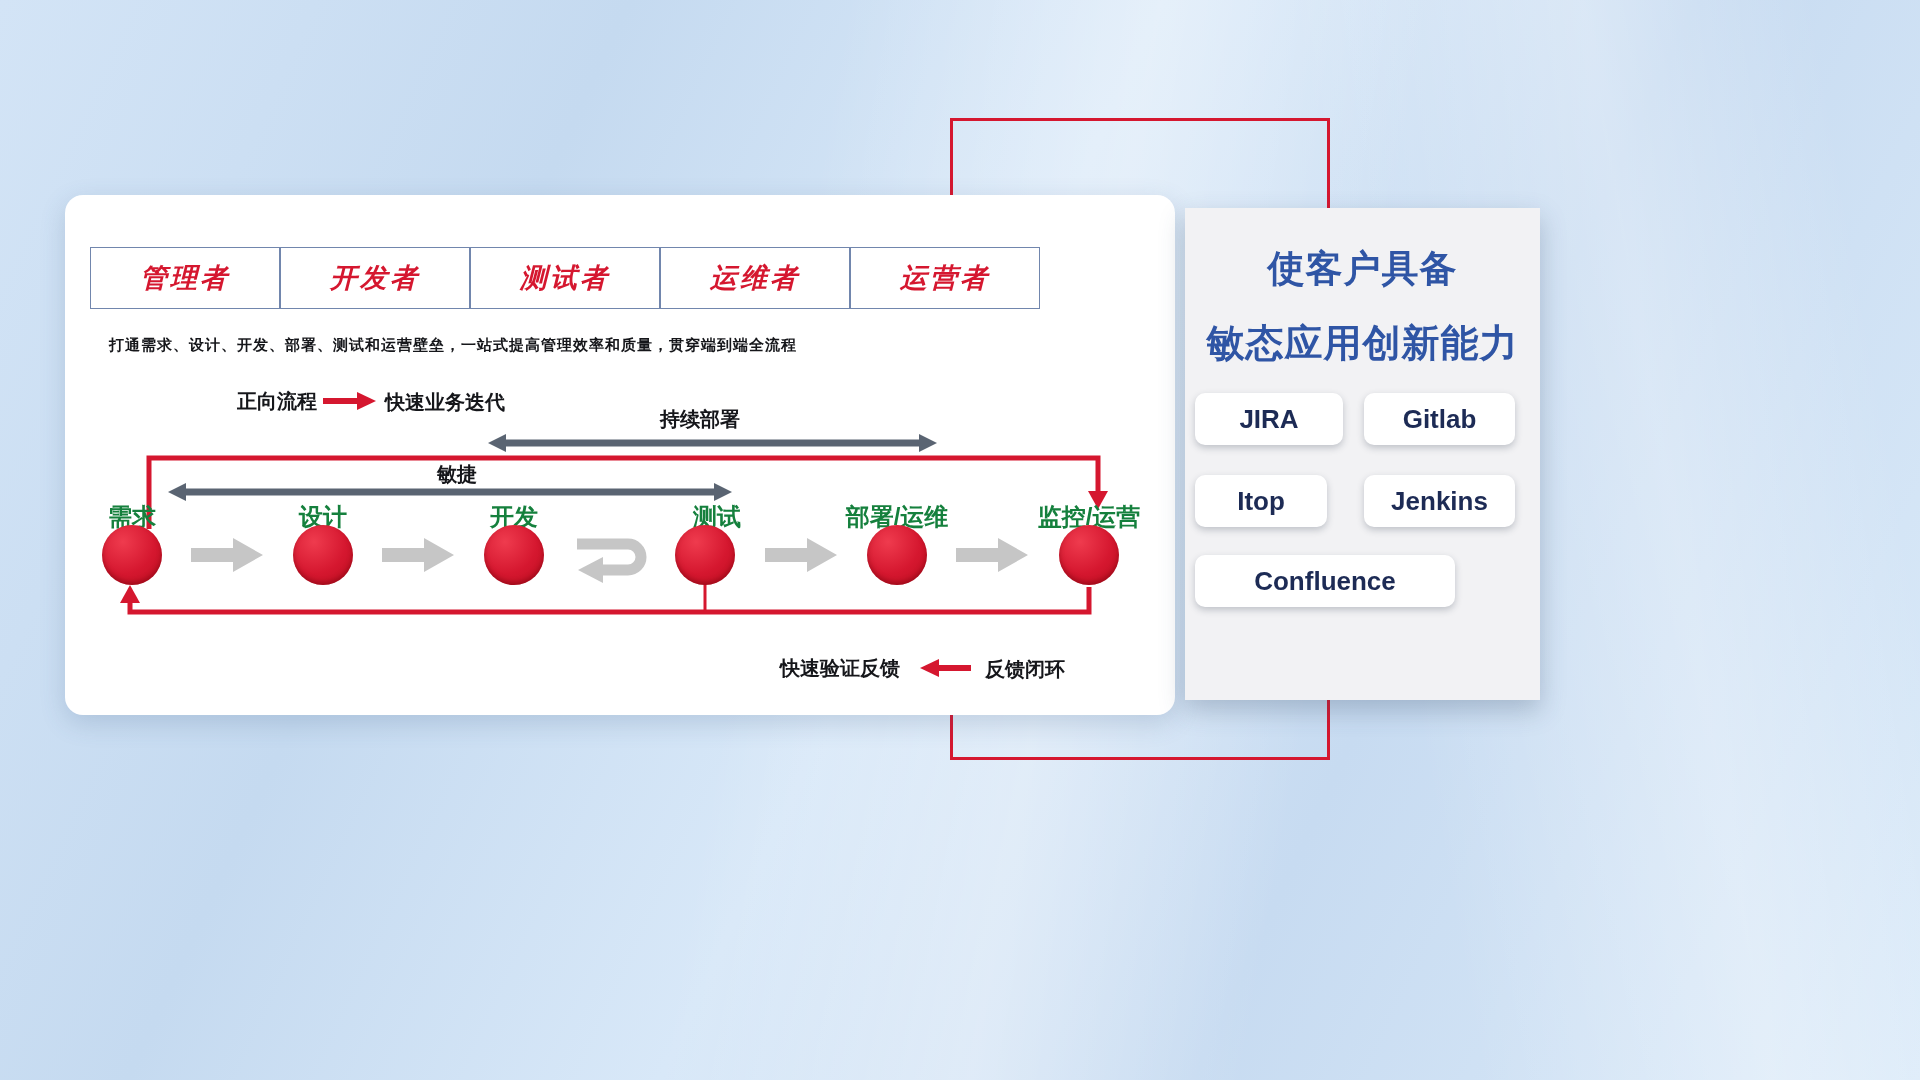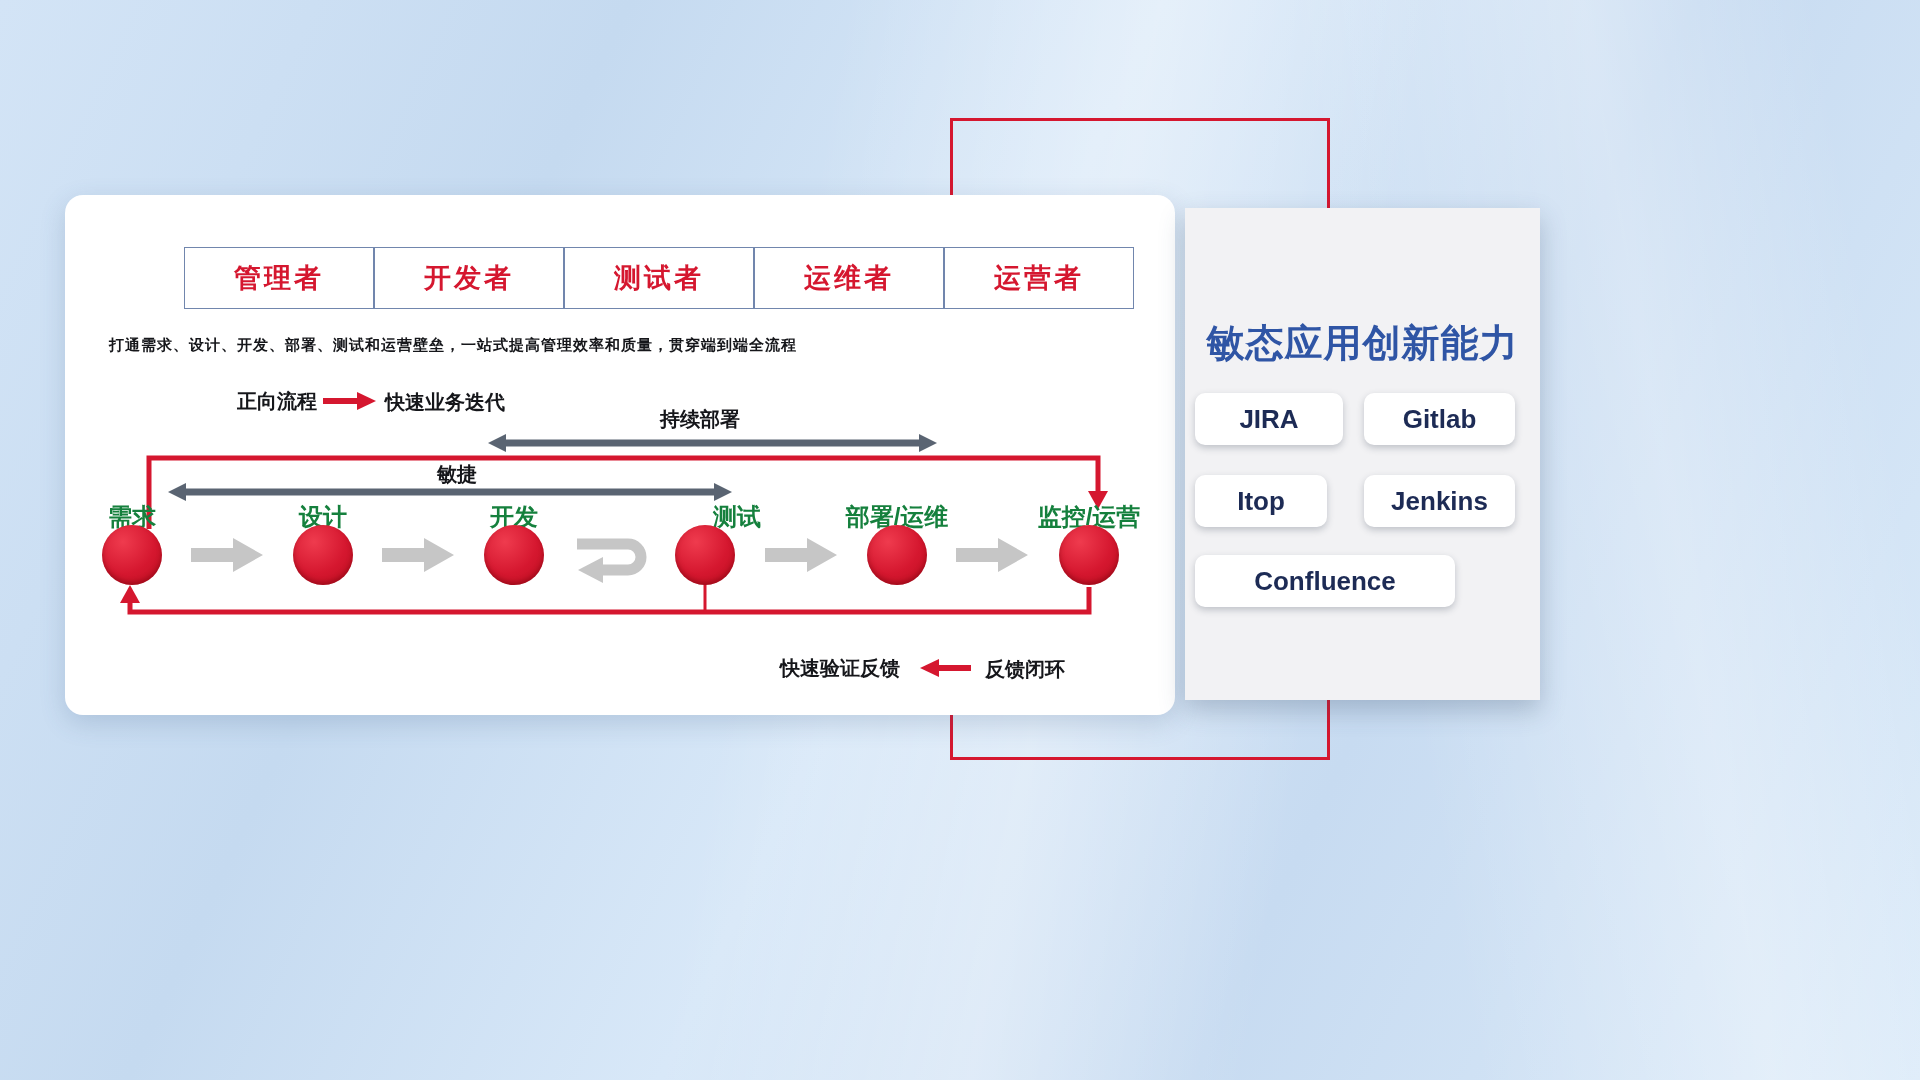--- a/index.html
+++ b/index.html
@@ -13,21 +13,21 @@
 
   
   .red-frame { position:absolute; left:950px; top:118px; width:380px; height:642px;
     border:3px solid #d5172f; z-index:1; }
 
   
   .card { position:absolute; left:65px; top:195px; width:1110px; height:520px;
     background:#ffffff; border-radius:18px; box-shadow:0 8px 26px rgba(60,90,130,.20); z-index:2; }
 
   .roles { position:absolute; left:25px; top:52px; width:1044px;
-    display:flex; justify-content:flex-end; }
+    display:flex; justify-content:flex-start;font-style:italic; }
   .role-box { width:190px; height:62px; border:1px solid #7186ad; background:#fff;
     display:flex; align-items:center; justify-content:center;
     color:#d5172f; font-size:27px; font-weight:bold; letter-spacing:3px; }
 
   .subtitle { position:absolute; left:44px; top:141px; width:1040px;
     font-size:15px; font-weight:bold; color:#15161a; letter-spacing:1px; white-space:nowrap; }
 
   .diagram-svg { position:absolute; left:0; top:0; width:1110px; height:520px; }
 
   .dlabel { position:absolute; transform:translate(-50%,-50%); white-space:nowrap; color:#15161a; }
@@ -128,33 +128,34 @@
     <div class="dlabel lbl-bold20" style="left:212px; top:206px;">正向流程</div>
     <div class="dlabel lbl-reg20" style="left:380px; top:207px;">快速业务迭代</div>
     <div class="dlabel lbl-bold20" style="left:635px; top:224px;">持续部署</div>
     <div class="dlabel lbl-bold20" style="left:392px; top:279px;">敏捷</div>
     <div class="dlabel lbl-bold20" style="left:775px; top:473px;">快速验证反馈</div>
     <div class="dlabel lbl-reg20" style="left:960px; top:474px;">反馈闭环</div>
 
     <div class="node-label" style="left:67px;">需求</div>
     <div class="node-label" style="left:258px;text-align:right;">设计</div>
     <div class="node-label" style="left:449px;">开发</div>
-    <div class="node-label" style="left:672px;text-align:right;">测试</div>
+    <div class="node-label" style="left:652px;text-align:right;">测试</div>
     <div class="node-label" style="left:832px;">部署/运维</div>
     <div class="node-label" style="left:1024px;">监控/运营</div>
 
     <div class="node-circle" style="left:67px;"></div>
     <div class="node-circle" style="left:258px;"></div>
     <div class="node-circle" style="left:449px;"></div>
     <div class="node-circle" style="left:640px;"></div>
     <div class="node-circle" style="left:832px;"></div>
     <div class="node-circle" style="left:1024px;"></div>
   </div>
 
   <div class="panel">
+    <div class="panel-title t1">使客户具备</div>
     <div class="panel-title t2">敏态应用创新能力</div>
     <div class="tool jira">JIRA</div>
     <div class="tool gitlab">Gitlab</div>
     <div class="tool itop">Itop</div>
     <div class="tool jenkins">Jenkins</div>
     <div class="tool confluence">Confluence</div>
   </div>
 </div>
 
 </body></html>

